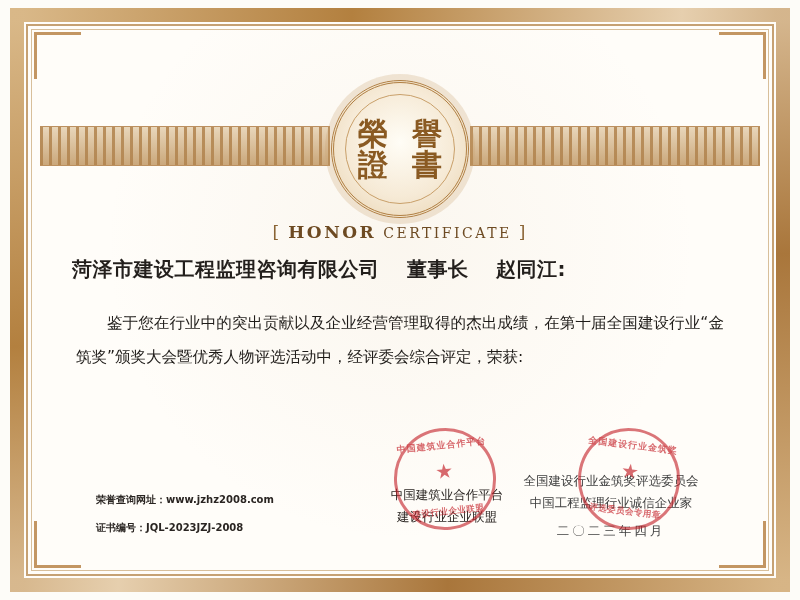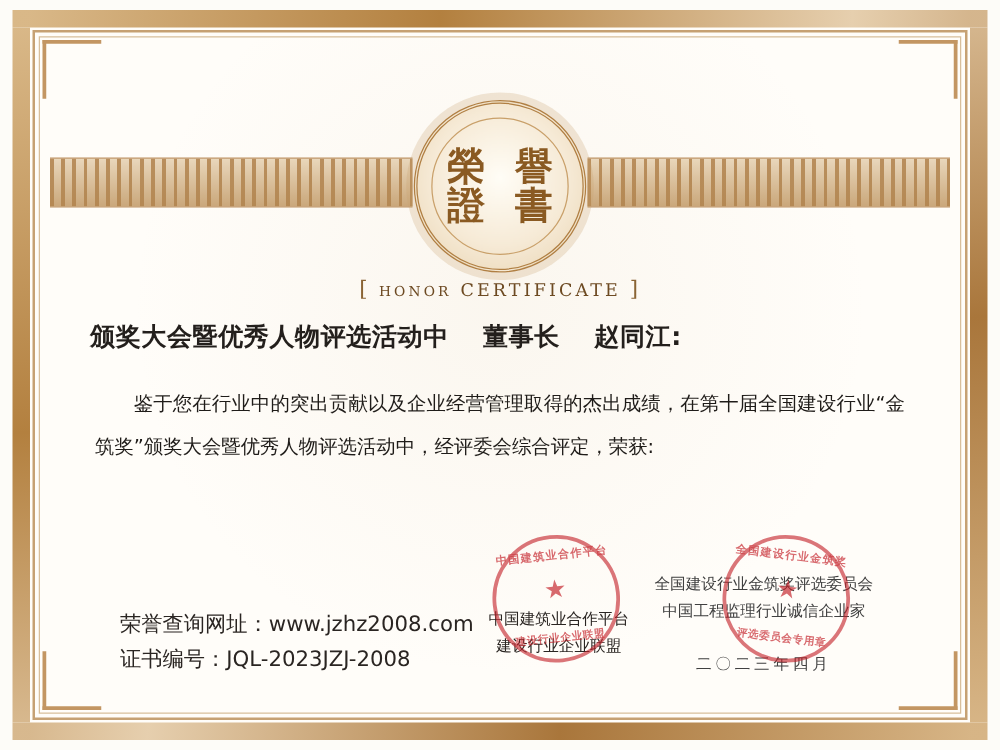--- a/index.html
+++ b/index.html
@@ -113,21 +113,21 @@
   .honor-line {
     position: absolute;
     top: 222px;
     left: 0; right: 0;
     text-align: center;
     color: #6d4a22;
     font-family: "DejaVu Serif", serif;
     letter-spacing: 2px;
   }
   .honor-line .brk { font-size: 17px; color: #8a6434; }
-  .honor-line .h1 { font-size: 11px; font-weight: normal; letter-spacing: 2.5px; }
+  .honor-line .h1 { font-size: 17px; font-weight: bold; letter-spacing: 2.5px; }
   .honor-line .h2 { font-size: 14px; letter-spacing: 2.5px; }
 
   
   .salutation {
     position: absolute;
     top: 256px;
     left: 72px; right: 72px;
     font-size: 20px;
     font-weight: bold;
     color: #231f1c;
@@ -158,23 +158,24 @@
     color: #121010;
     letter-spacing: 3px;
     font-family: "DejaVu Sans", sans-serif;
   }
 
   
   .footer-left {
     position: absolute;
     left: 96px;
     bottom: 58px;
-    font-size: 17px;
+    font-size: 10px;
     color: #2a2522;
     line-height: 28px;
+    font-weight: bold;
   }
   .footer-center {
     position: absolute;
     left: 372px;
     bottom: 72px;
     text-align: center;
     font-size: 12.5px;
     color: #2a2522;
     line-height: 22px;
     width: 150px;
@@ -184,21 +185,21 @@
     right: 84px;
     bottom: 58px;
     text-align: center;
     font-size: 12.5px;
     color: #404040;
     line-height: 22px;
     width: 210px;
   }
   .footer-right .date {
     letter-spacing: 3px;
-    margin-top: 20px;
+    margin-top: 6px;
   }
 
   
   .seal {
     position: absolute;
     width: 96px; height: 96px;
     border-radius: 50%;
     border: 3px solid rgba(196,32,40,.72);
     color: rgba(196,32,40,.78);
     opacity: .85;
@@ -272,21 +273,21 @@
   </div>
 
   <div class="honor-line">
     <span class="brk">[</span>
     <span class="h1">HONOR</span>
     <span class="h2">CERTIFICATE</span>
     <span class="brk">]</span>
   </div>
 
   <div class="salutation">
-    <span>颁奖大会暨优秀人物评选活动中</span>
+    <span>菏泽市建设工程监理咨询有限公司</span>
     <span class="name">董事长</span>
     <span class="name">赵同江:</span>
   </div>
 
   <div class="paragraph">鉴于您在行业中的突出贡献以及企业经营管理取得的杰出成绩，在第十届全国建设行业“金筑奖”颁奖大会暨优秀人物评选活动中，经评委会综合评定，荣获:</div>
 
 
   <div class="footer-left">
     <div>荣誉查询网址：www.jzhz2008.com</div>
     <div>证书编号：JQL-2023JZJ-2008</div>

